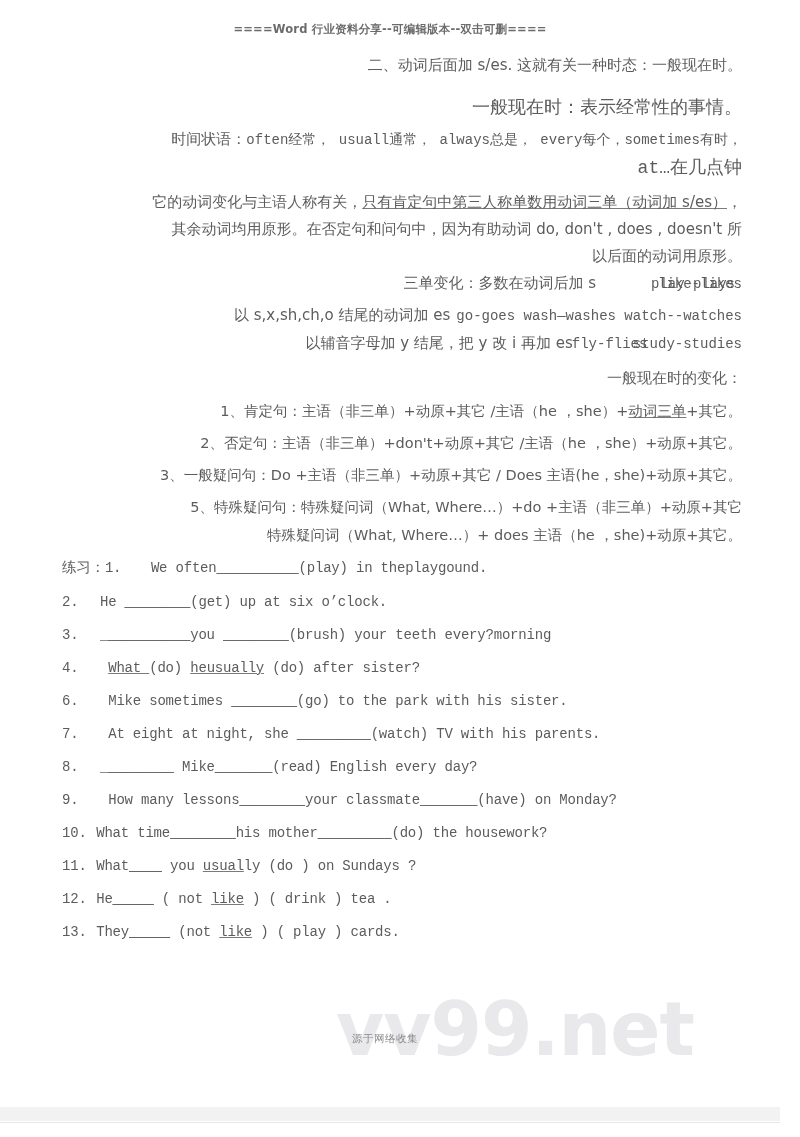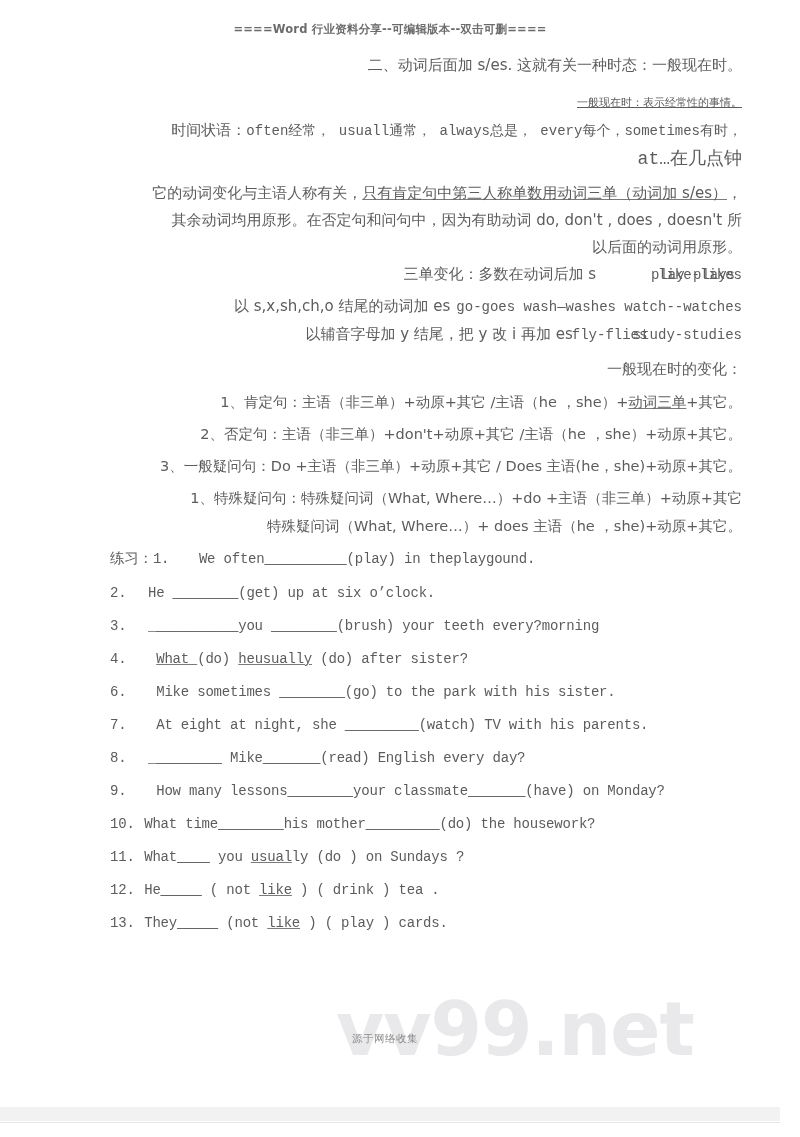--- a/index.html
+++ b/index.html
@@ -65,36 +65,35 @@
   .cn {
     font-family: "DejaVu Sans", "Liberation Sans", sans-serif;
     text-align: right;
   }
   .mono {
     font-family: "Liberation Mono", "DejaVu Sans Mono", monospace;
   }
 
   
   .l-title      { font-size: 15px; margin-bottom: 20px; }
-  .l-def        { font-size: 11px; margin-bottom: 11px; text-decoration: underline; }
+  .l-def        { font-size: 18px; margin-bottom: 11px; }
   .l-adv        { font-size: 15px; margin-bottom: 6px; }
   .l-adv2       { font-size: 15px; margin-bottom: 14px; padding-left: 60px; }
   .l-body       { font-size: 15px; margin-bottom: 8px; }
   .l-rule-ind   { font-size: 15px; margin-bottom: 9px; padding-left: 62px; }
   .l-change     { font-size: 15px; margin-bottom: 13px; }
   .l-num        { font-size: 14.5px; margin-bottom: 13px; }
   .l-num-ind    { font-size: 14.5px; margin-bottom: 13px; padding-left: 62px; }
 
   .ex-line {
     font-size: 14px;
     margin-bottom: 17px;
     white-space: nowrap;
     font-family: "Liberation Mono", "DejaVu Sans Mono", monospace;
     letter-spacing: -0.2px;
-    margin-left: 48px;
   }
   .ex-num {
     display: inline-block;
     min-width: 26px;
   }
 
   .u     { text-decoration: underline; text-decoration-color: #7a7a7a; }
   .blank { text-decoration: underline; text-decoration-color: #8d8d8d; }
   .sp6   { width: 6px;  display:inline-block; }
   .sp12  { width: 12px; display:inline-block; }
@@ -188,21 +187,21 @@
     <div class="line l-change cn" style="margin-bottom:14px">一般现在时的变化：</div>
 
     <div class="line l-num cn">
       <span>1、肯定句：主语（非三单）+动原+其它 /主语（he ，she）+</span><span class="u">动词三单</span><span>+其它。</span>
     </div>
 
     <div class="line l-num cn">2、否定句：主语（非三单）+don't+动原+其它 /主语（he ，she）+动原+其它。</div>
 
     <div class="line l-num cn">3、一般疑问句：Do +主语（非三单）+动原+其它 / Does 主语(he，she)+动原+其它。</div>
 
-    <div class="line l-num cn" style="margin-bottom:9px">1、特殊疑问句：特殊疑问词（What, Where…）+do +主语（非三单）+动原+其它</div>
+    <div class="line l-num cn" style="margin-bottom:9px">5、特殊疑问句：特殊疑问词（What, Where…）+do +主语（非三单）+动原+其它</div>
 
     <div class="line l-num-ind cn" style="">特殊疑问词（What, Where…）+ does 主语（he ，she)+动原+其它。</div>
 
     <div>
       <div class="ex-line">
         <span class="cn" style="font-size:14.5px">练习：</span><span class="ex-num">1.</span><span class="sp20"></span><span id="ex-body-0"><span>We often</span><span class="blank">__________</span><span>(play) in theplaygound.</span></span>
       </div>
       <div class="ex-line">
         <span class="ex-num">2.</span><span class="sp12"></span><span id="ex-body-1"><span>He </span><span class="blank">________</span><span>(get) up at six o’clock.</span></span>
       </div>

